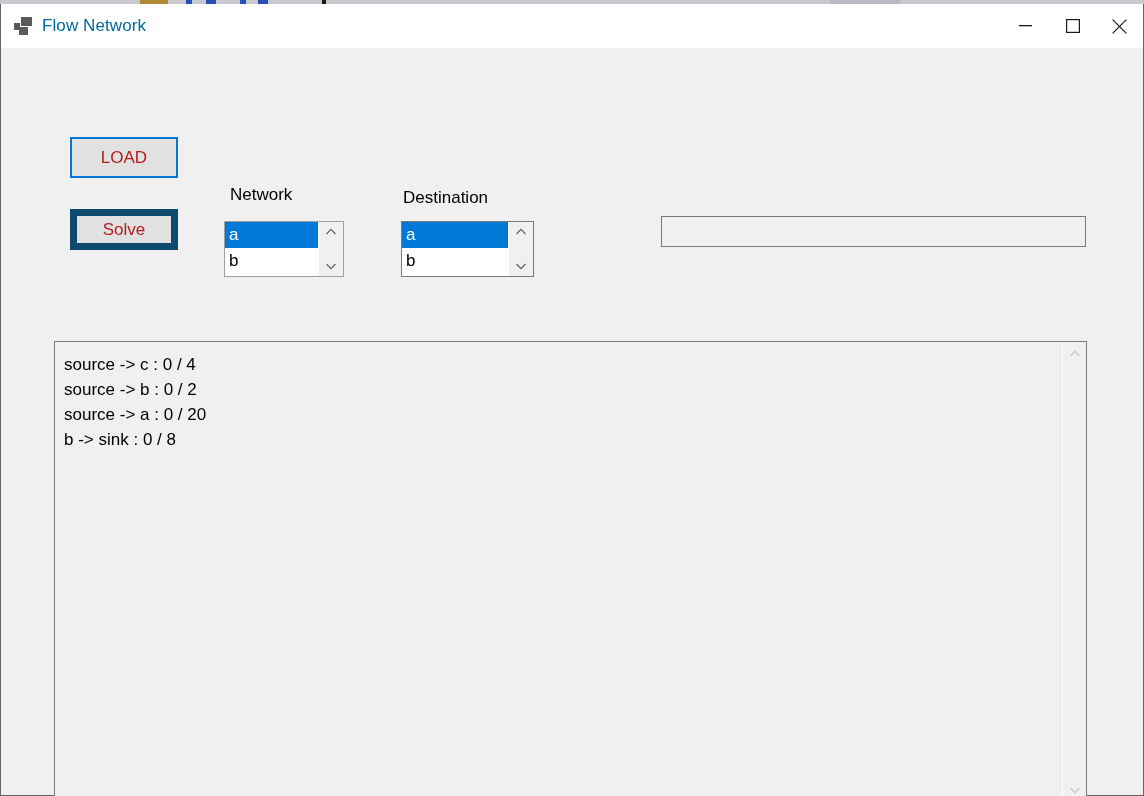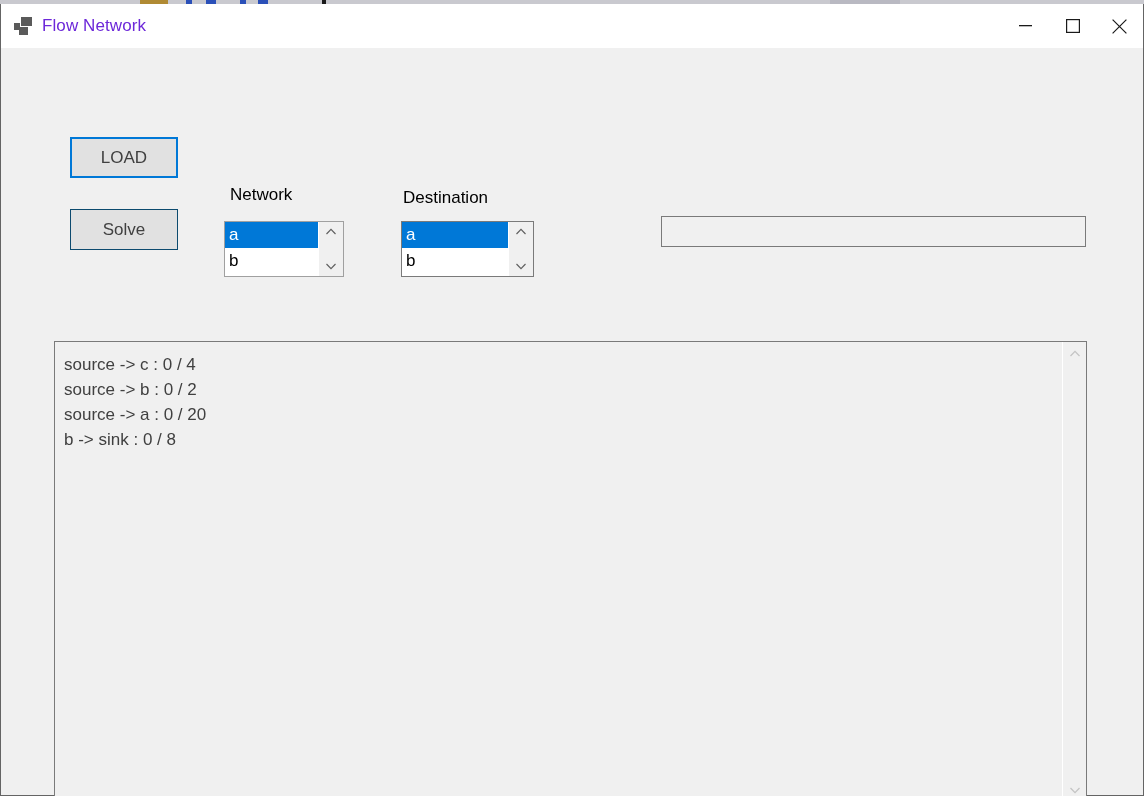--- a/index.html
+++ b/index.html
@@ -74,21 +74,21 @@
     position: absolute;
     display: block;
     background: #5a5a5a;
   }
   .app-icon i.sq1 { left: 0px;  top: 6px;  width: 6px;  height: 7px; }
   .app-icon i.sq2 { left: 7px;  top: 0px;  width: 11px; height: 9px; }
   .app-icon i.sq3 { left: 5px;  top: 10px; width: 9px;  height: 8px; }
 
   .title-text {
     font-size: 17px;
-    color: #6d28d9;
+    color: #0369a1;
     letter-spacing: 0.1px;
   }
 
   .win-controls {
     position: absolute;
     right: 0; top: 0;
     height: 44px;
     display: flex;
   }
   .win-btn {
@@ -107,35 +107,35 @@
     height: 747px;
     background: #f0f0f0;
   }
 
   
   .btn {
     position: absolute;
     box-sizing: border-box;
     background: #e1e1e1;
     font-size: 17px;
-    color: #404040;
+    color: #b91c1c;
     display: flex;
     align-items: center;
     justify-content: center;
     font-family: "Liberation Sans", sans-serif;
   }
   .btn-load {
     left: 69px;  top: 89px;
     width: 108px; height: 41px;
     border: 2px solid #0078d7;
   }
   .btn-solve {
     left: 69px;  top: 161px;
     width: 108px; height: 41px;
-    border: 1px solid #0c4a6e;
+    border: 7px solid #0c4a6e;
   }
 
   
   .field-label {
     position: absolute;
     font-size: 17px;
     color: #000000;
   }
   .label-source      { left: 229px; top: 137px; }
   .label-destination { left: 402px; top: 140px; }
@@ -216,21 +216,21 @@
     display: flex;
   }
   .output-text {
     flex: 1 1 auto;
     padding: 10px 0 0 9px;
     min-width: 0;
     overflow: hidden;
   }
   .output-line {
     font-size: 17px;
-    color: #404040;
+    color: #000000;
     line-height: 25px;
     white-space: pre;
   }
   .output-scroll {
     flex: 0 0 auto;
     width: 24px;
     background: #f0f0f0;
     border-left: 1px solid #ffffff;
     display: flex;
     flex-direction: column;

